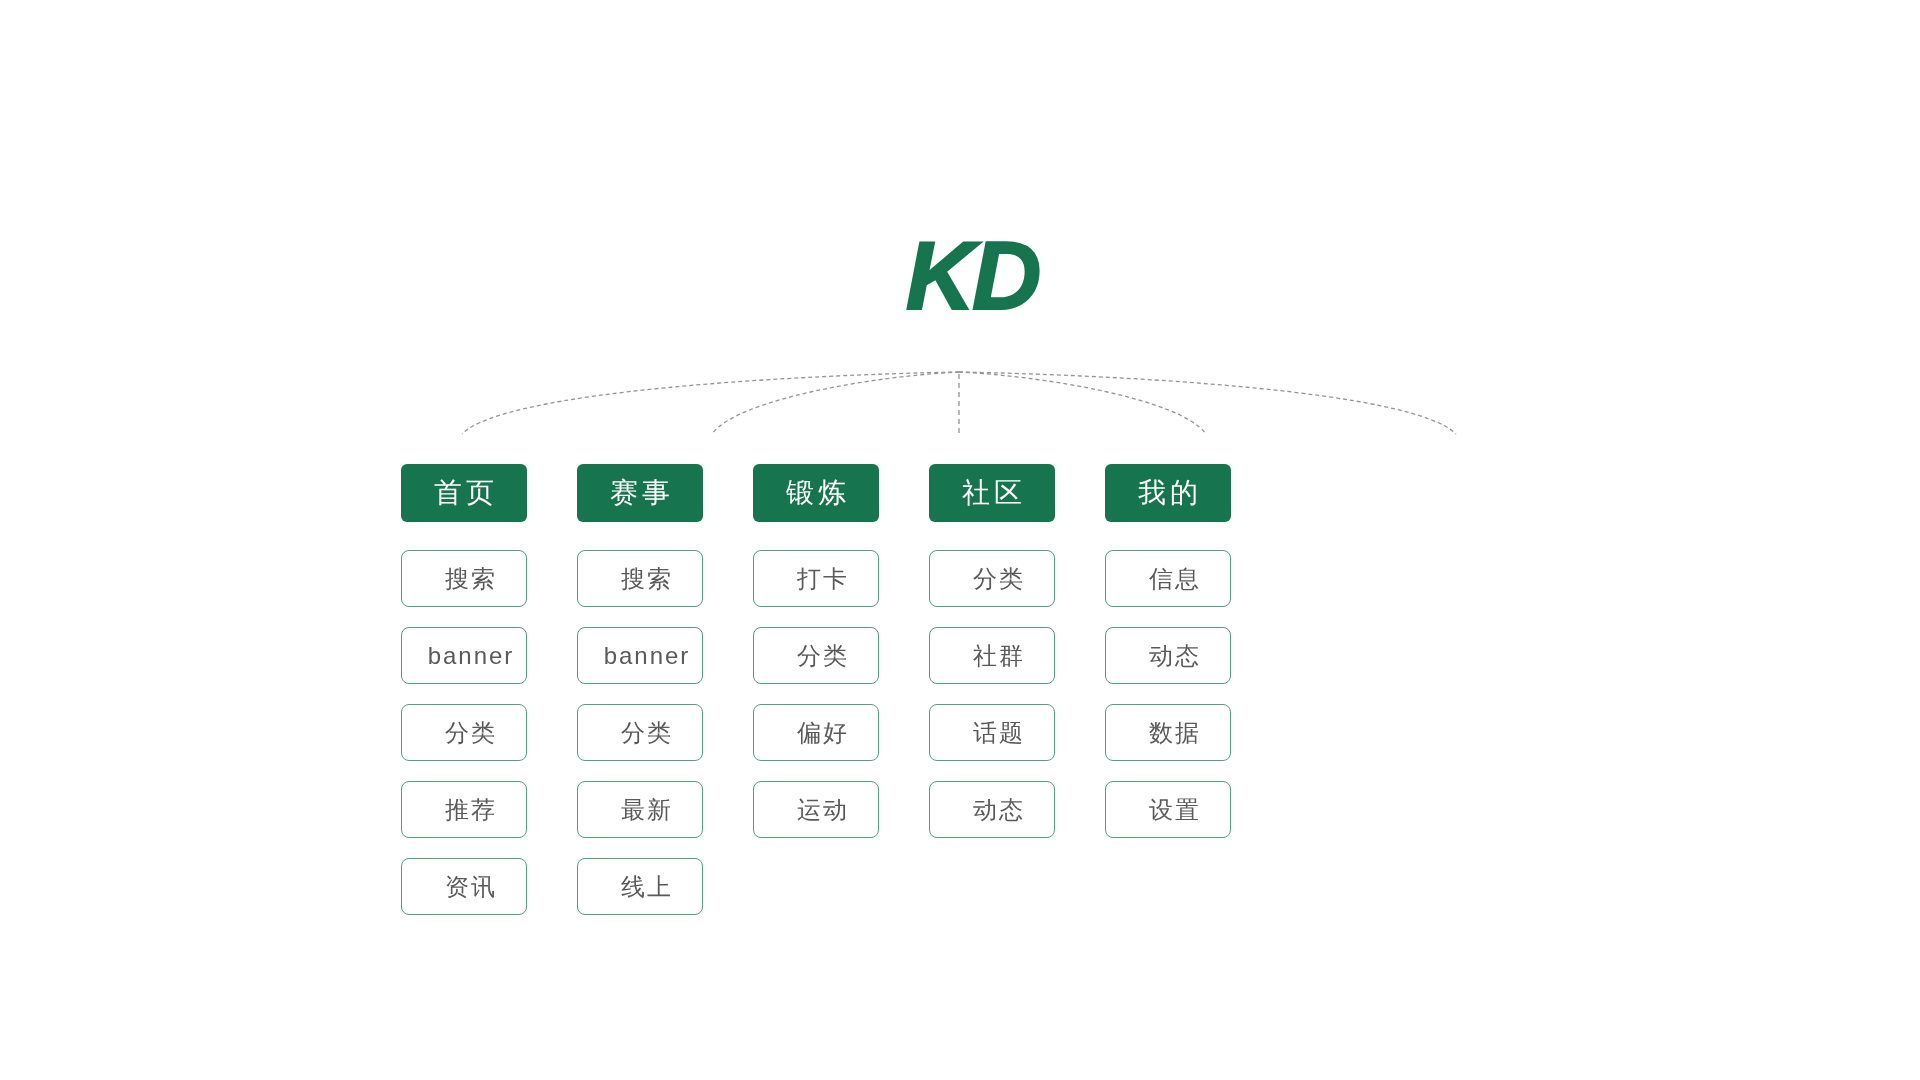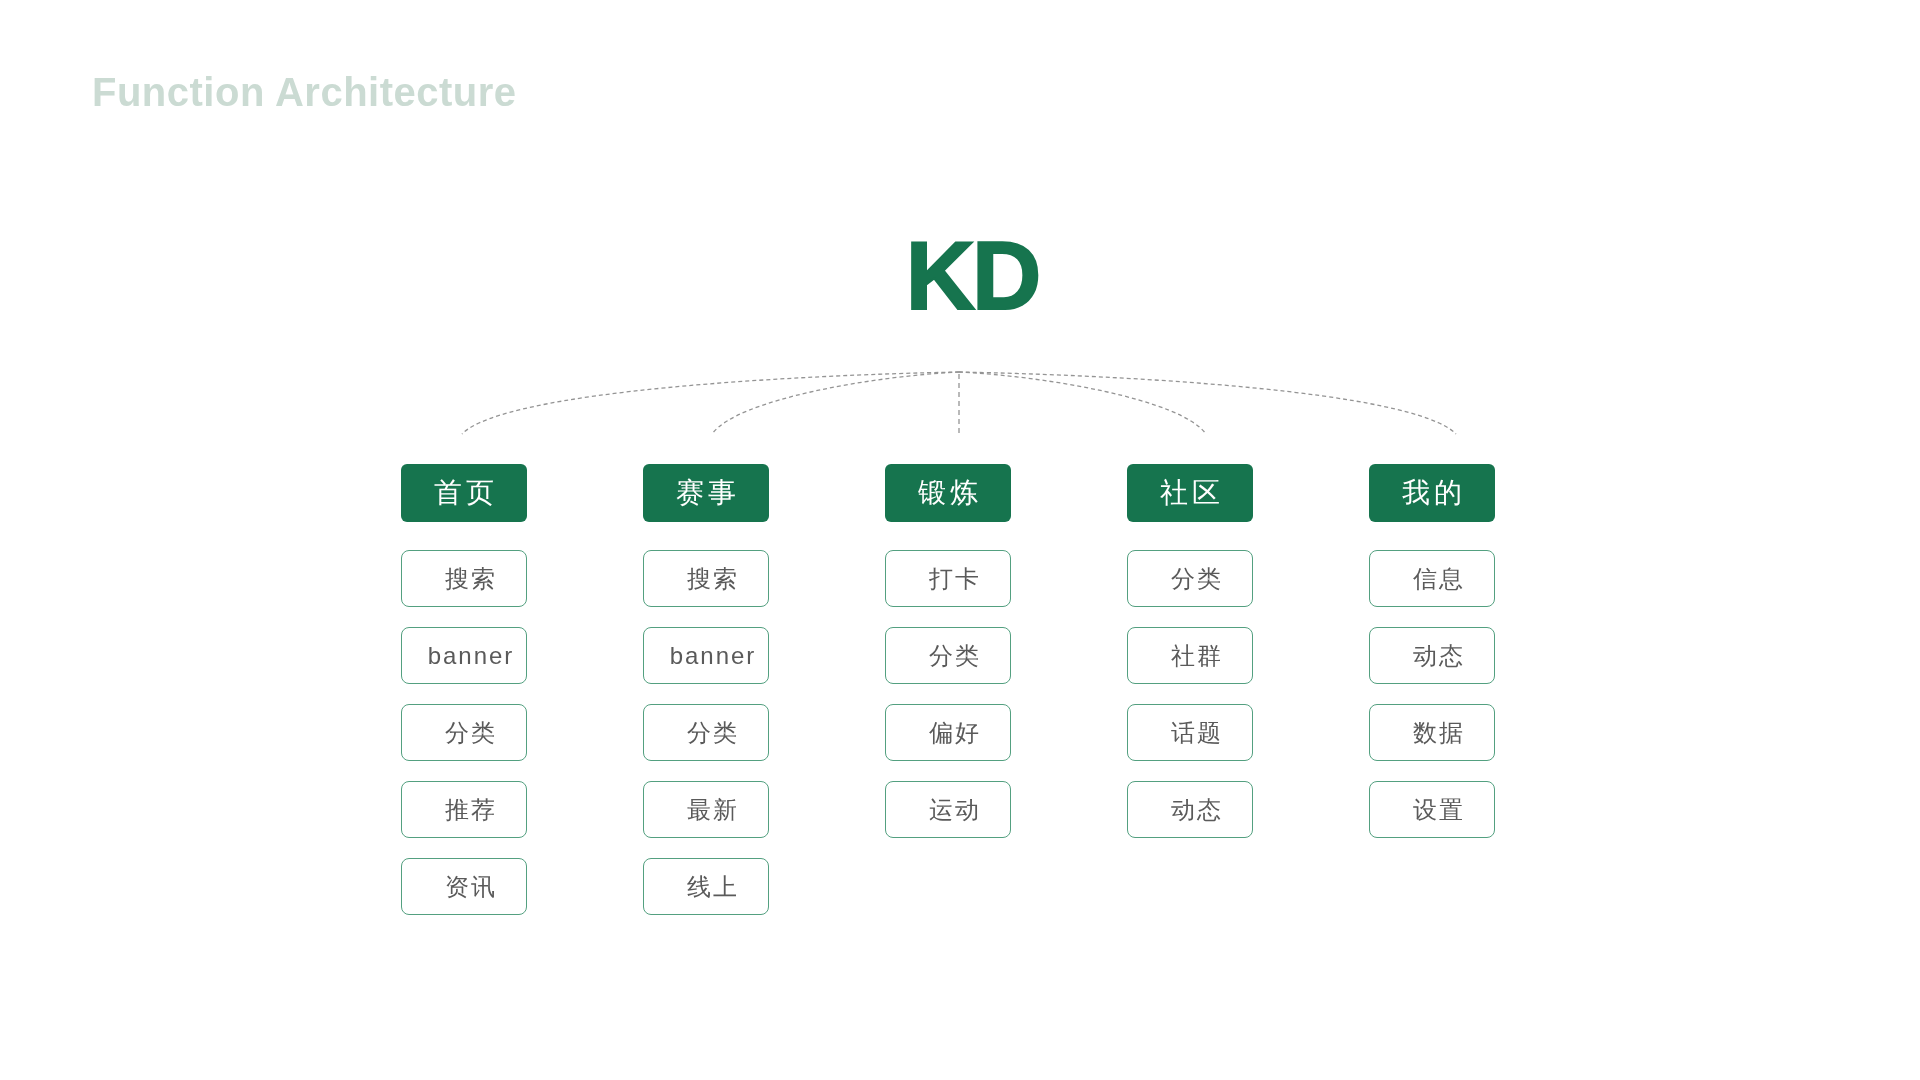--- a/index.html
+++ b/index.html
@@ -40,20 +40,21 @@
 
   
   .logo {
     position: absolute;
     left: 972px;
     top: 228px;
     transform: translateX(-50%);
     font-size: 96px;
     line-height: 1;
     font-weight: bold;
+    font-style: italic;
     letter-spacing: -3px;
     color: var(--primary_green, #16744E);
     -webkit-text-stroke: 2px var(--primary_green, #16744E);
   }
 
   
   .connectors {
     position: absolute;
     left: 0;
     top: 0;
@@ -70,21 +71,21 @@
   .connectors path.center {
     stroke-dasharray: 5 4;
   }
 
   
   .columns {
     position: absolute;
     left: 401px;
     top: 464px;
     display: flex;
-    gap: 116px;
+    gap: 50px;
     justify-content: space-between;
   }
   .col {
     display: flex;
     flex-direction: column;
     width: 126px;
   }
   .col-header {
     height: 58px;
     background: var(--primary_green, #16744E);
@@ -112,21 +113,20 @@
     justify-content: center;
     margin-bottom: 20px;
     padding-left: 12px;
   }
 </style>
 </head>
 <body style="--primary_green: #16744E; --title_en: #CBDBD3; --title_zh: #15694A; --header_text: #FFFFFF; --box_border: #53A080; --box_text: #5A5A5A; --connector: #949494; --background: #FFFFFF;">
 
 <div class="slide">
 
-  <div class="title-en">Function Architecture</div>
 
   <div class="logo">KD</div>
 
   <svg class="connectors" viewBox="0 0 1920 1080" xmlns="http://www.w3.org/2000/svg">
     <path d="M959,372 C800,375 505,390 462,434"></path>
     <path d="M959,372 C875,376 737,399 712,434"></path>
     <path class="center" d="M959,374 L959,433"></path>
     <path d="M959,372 C1043,376 1181,399 1206,434"></path>
     <path d="M959,372 C1118,375 1413,390 1456,434"></path>
   </svg>

